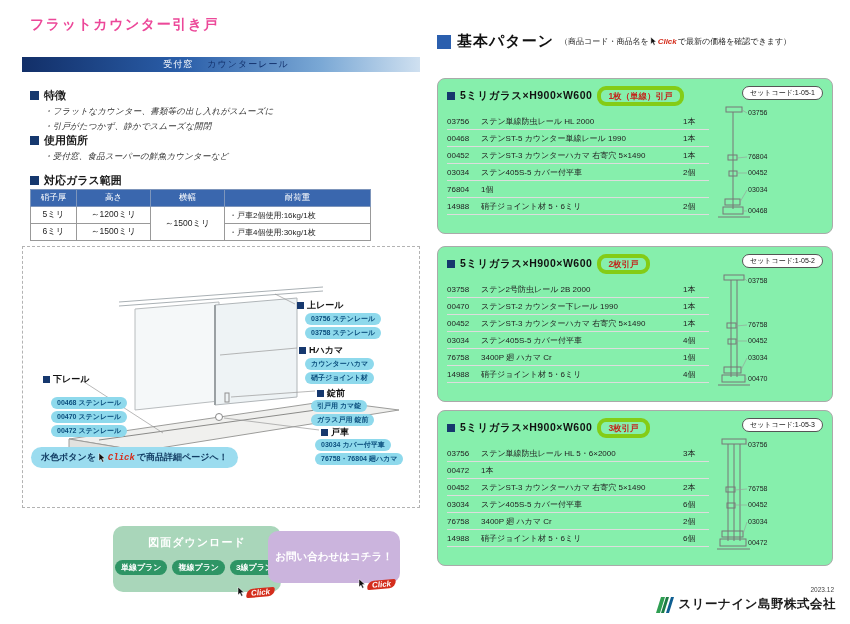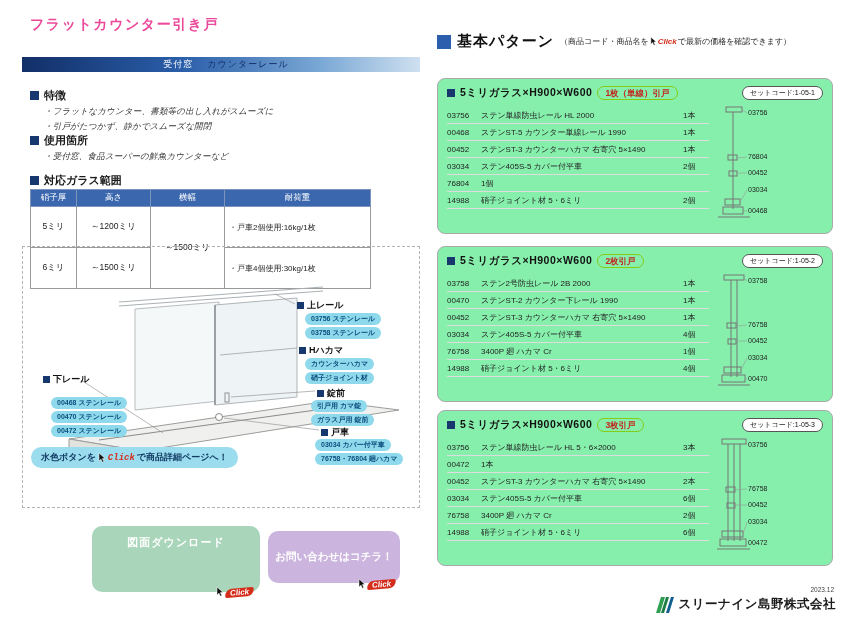--- a/index.html
+++ b/index.html
@@ -15,56 +15,56 @@
 
   .sec { position:absolute; left:30px; }
   .sec-head { display:flex; align-items:center; gap:5px; font-size:11px; font-weight:bold; color:#1b1b1b; }
   .sq { width:9px; height:9px; background:#16386e; flex:0 0 auto; }
   .s7 { width:7px; height:7px; }
   .bullet { font-size:8.5px; color:#333; margin-left:14px; margin-top:3px; letter-spacing:0.2px;font-style:italic; }
 
   .gtable { position:absolute; left:30px; top:189px; border-collapse:collapse; font-size:8.5px; }
   .gtable th { background:#3a67ae; color:#fff; font-weight:normal; border:1px solid #7d95bb; padding:2px 4px; }
   .gtable th.c1{width:46px} .gtable th.c2{width:74px} .gtable th.c3{width:74px} .gtable th.c4{width:146px}
-  .gtable td { border:1px solid #999; padding:14px 4px; text-align:center; color:#222; }
+  .gtable td { border:1px solid #999; padding:2px 4px; text-align:center; color:#222; }
   .gtable td.load { text-align:left; font-size:8px; }
 
   .dash-box { position:absolute; left:22px; top:246px; width:398px; height:262px; border:1.5px dashed #b3b3b3; }
   .scene { position:absolute; left:0; top:0; }
 
   .dlabel { position:absolute; display:flex; gap:3px; align-items:center; font-size:9px; font-weight:bold; color:#111; white-space:nowrap; }
   .btn-stack { position:absolute; display:flex; flex-direction:column; gap:2px; align-items:flex-start; }
   .cyan-btn { background:#8ed9ec; color:#0b4f7e; font-size:7px; line-height:10px; border-radius:6px; padding:1px 6px;
               text-align:center; white-space:nowrap; cursor:pointer; font-weight:bold; }
 
   .cyan-banner { position:absolute; left:8px; top:200px; background:#9bdcef; border-radius:11px; padding:4px 10px;
                  font-size:9px; font-weight:bold; color:#123c63; display:flex; align-items:center; gap:2px; white-space:nowrap;font-family:Liberation Mono, monospace; }
   .click-word { color:#d42d1c; font-style:italic; font-weight:bold; }
 
-  .download-box { position:absolute; left:92px; top:526px; width:168px; height:66px; background:#a9d6ba; border-radius:10px; }
+  .download-box { position:absolute; left:113px; top:526px; width:168px; height:66px; background:#a9d6ba; border-radius:10px; }
   .dl-head { text-align:center; color:#fff; font-size:11px; font-weight:bold; margin-top:9px; letter-spacing:1px; }
   .dl-btns { display:flex; justify-content:center; gap:5px; margin-top:10px; }
   .green-btn { background:#2e9565; color:#fff; font-size:8px; font-weight:bold; border-radius:8px; padding:2px 6px; cursor:pointer; white-space:nowrap; }
 
   .contact-box { position:absolute; left:268px; top:531px; width:132px; height:52px; background:#cbb4dd; border-radius:10px;
                  display:flex; align-items:center; justify-content:center; color:#fff; font-weight:bold; font-size:10.5px; cursor:pointer; }
 
   .red-click { position:absolute; display:flex; align-items:center; gap:1px; }
   .click-pill { background:#d42d1c; color:#fff; font-size:8px; font-style:italic; font-weight:bold;
                 border-radius:8px 2px 8px 2px; padding:0 5px; transform:rotate(-5deg); }
 
   .basic-head { position:absolute; left:437px; top:32px; display:flex; align-items:center; gap:6px; white-space:nowrap; }
   .bigsq { width:14px; height:14px; background:#2b5fae; flex:0 0 auto; }
   .bh-title { font-size:15px; font-weight:bold; color:#111; letter-spacing:1px; }
   .bh-note { font-size:8px; color:#222; display:flex; align-items:center; gap:1px; }
 
   .pbox { position:absolute; left:437px; width:396px; height:156px; border:1px solid #aaa; border-radius:8px; background:#86efac; padding:7px 9px; }
   .p-title { display:flex; align-items:center; gap:5px; }
   .pt-text { font-size:10.5px; font-weight:bold; color:#111; letter-spacing:0.5px; }
-  .badge { color:#c2261d; border:1px solid #84cc16; border-radius:9px; font-size:8.5px; font-weight:bold; padding:0 7px; line-height:12px; white-space:nowrap; }
+  .badge { color:#c2261d; border:4px solid #84cc16; border-radius:9px; font-size:8.5px; font-weight:bold; padding:0 7px; line-height:12px; white-space:nowrap; }
   .setcode { position:absolute; top:7px; right:9px; border:1px solid #555; border-radius:8px; font-size:7px; padding:1px 7px; color:#111; background:#fff; white-space:nowrap; }
   .p-items { margin-top:7px; width:262px; }
   .prow { display:flex; align-items:baseline; font-size:8px; color:#222; padding:2.5px 0; border-bottom:1px solid #ddd; cursor:pointer; }
   .pcode { width:34px; flex:0 0 auto; }
   .pname { flex:1; padding-right:4px; white-space:nowrap; overflow:hidden; }
   .pqty { width:26px; text-align:left; flex:0 0 auto; }
   .p-diagram { position:absolute; top:24px; right:8px; width:108px; height:124px; }
   .dnum { position:absolute; left:32px; font-size:7px; color:#222; }
 
   .date { position:absolute; right:16px; top:586px; font-size:6.5px; color:#444; }
@@ -219,20 +219,26 @@
             <path d="M1,0 L1,8 L3,6.2 L4.4,9.3 L5.8,8.6 L4.4,5.6 L7,5.4 Z" fill="#111" stroke="#fff" stroke-width="0.5"></path>
           </svg>
       </span>
       <span class="click-word">Click</span>
       <span>で商品詳細ページへ！</span>
     </div>
   </div>
 
   <div class="download-box">
     <div class="dl-head">図面ダウンロード</div>
+    <div class="dl-btns">
+
+    <div class="green-btn">単線プラン</div>
+        <div class="green-btn">複線プラン</div>
+        <div class="green-btn">3線プラン</div>
+      </div>
     <div class="red-click" style="right:6px; bottom:-5px">
       <span class="cursor-icon">
         <svg width="8" height="10" viewBox="0 0 8 10">
             <path d="M1,0 L1,8 L3,6.2 L4.4,9.3 L5.8,8.6 L4.4,5.6 L7,5.4 Z" fill="#111" stroke="#fff" stroke-width="0.5"></path>
           </svg>
       </span>
       <span class="click-pill">Click</span>
     </div>
   </div>
 

